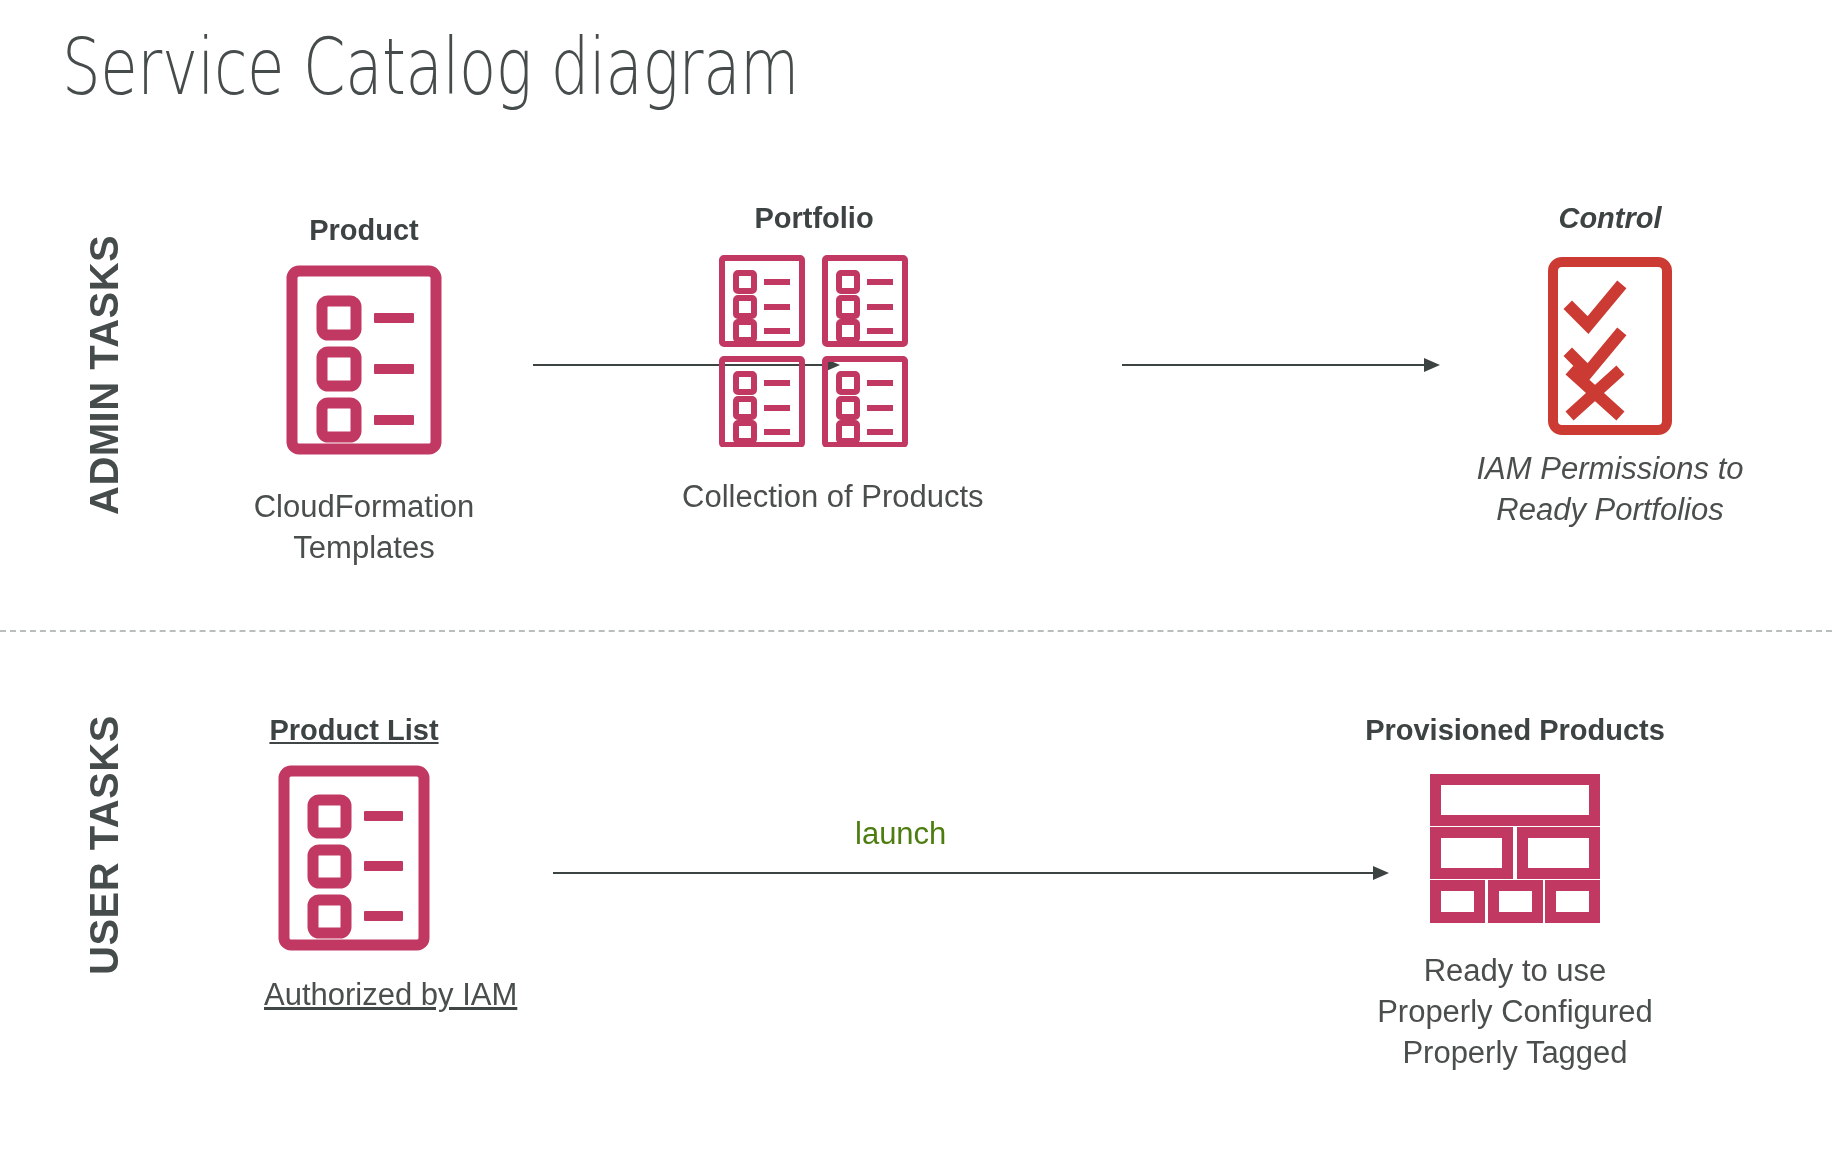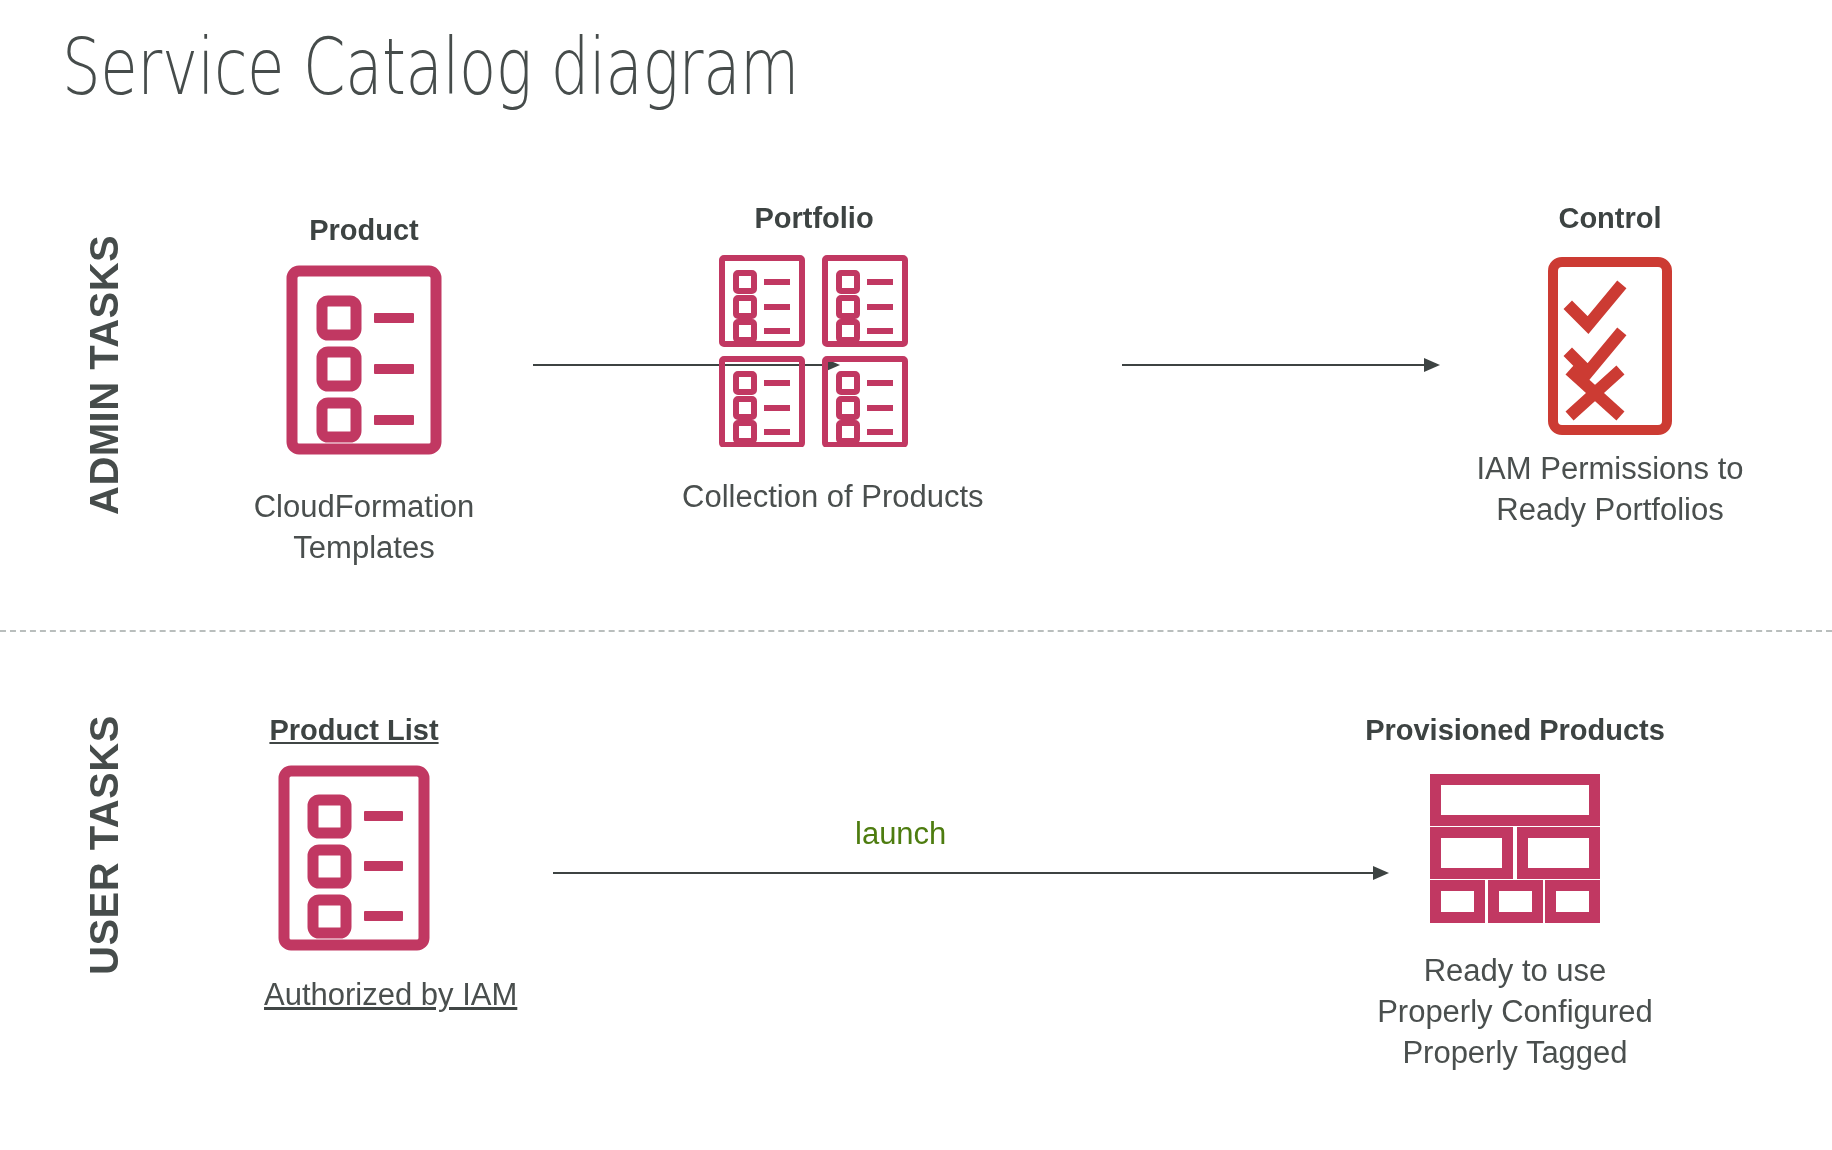--- a/index.html
+++ b/index.html
@@ -148,21 +148,21 @@
       </svg>
     </div>
     <div class="node-caption" style="margin-top:30px;">Collection of Products</div>
   </div>
 
   <div class="arrow" style="left:1122px;top:358px;width:318px;">
     <div class="shaft" style="width:302px;"></div>
     <div class="head" style="left:302px;"></div>
   </div>
 
-  <div class="node" style="left:1460px;top:203px;width:300px;">
+  <div class="node" style="left:1460px;top:203px;width:300px;font-style:italic;">
     <div class="node-title">Control</div>
     <div class="icon-wrap" style="height:178px;margin-top:22px;">
       <svg width="124" height="178" viewBox="0 0 124 178" aria-hidden="true">
         <rect x="5" y="5" width="114" height="168" rx="9" ry="9" fill="none" stroke="#CC3B33" stroke-width="10"></rect>
 
         <polyline points="24,52 40,68 70,32" fill="none" stroke="#CC3B33" stroke-width="12" stroke-linecap="square" stroke-linejoin="miter"></polyline>
 
         <polyline points="24,99 40,115 70,79" fill="none" stroke="#CC3B33" stroke-width="12" stroke-linecap="square" stroke-linejoin="miter"></polyline>
 
         <line x1="26" y1="117" x2="68" y2="155" stroke="#CC3B33" stroke-width="12" stroke-linecap="square"></line>

